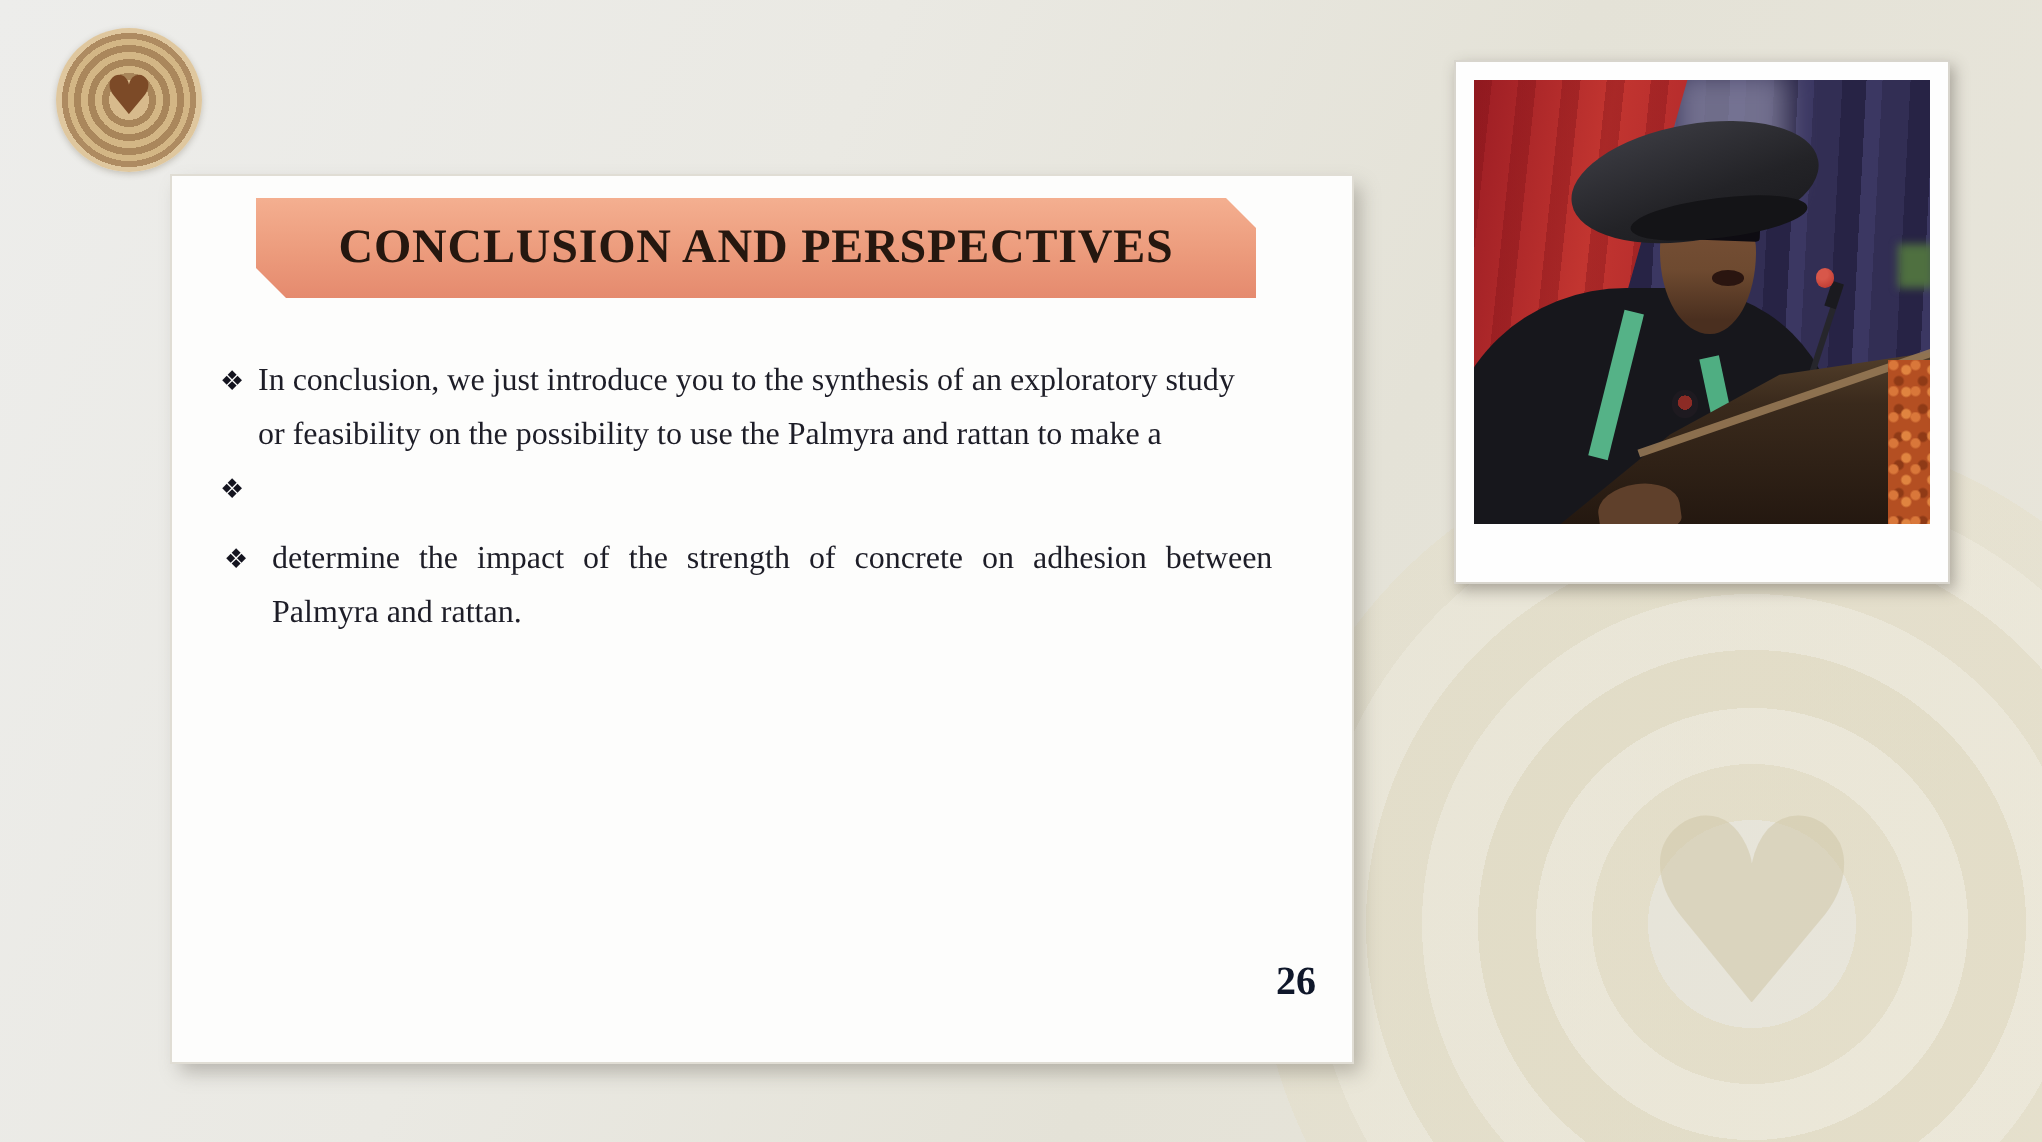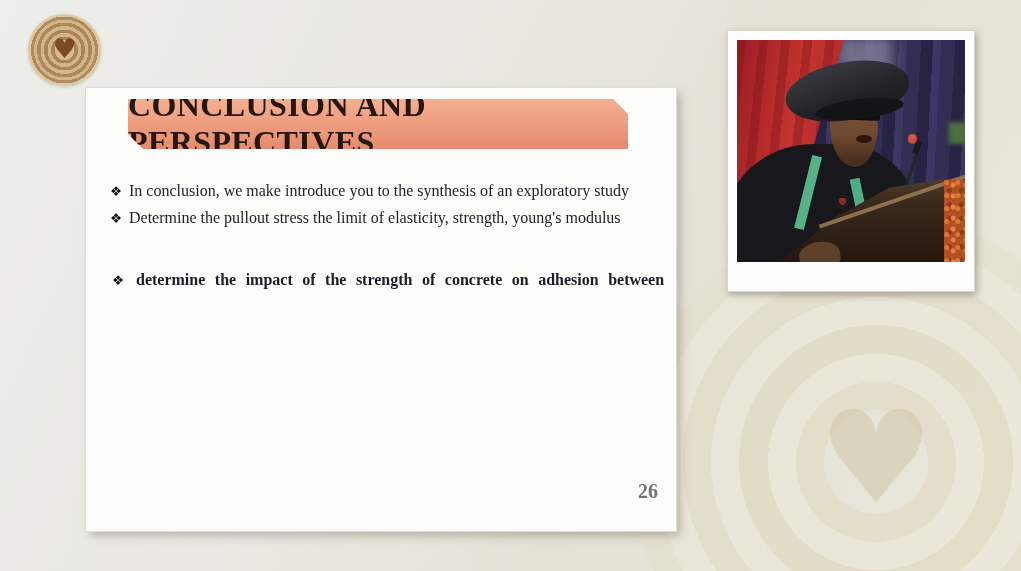--- a/index.html
+++ b/index.html
@@ -47,37 +47,37 @@
     box-shadow:0 0 0 1px #e0ddd4,4px 5px 9px rgba(105,100,90,.40);
     overflow:hidden;
   }
   .banner{
     position:absolute;left:42px;top:11px;width:500px;height:50px;
     background:linear-gradient(180deg,#f4af90 0%,#ec9b7c 55%,#e58a6e 100%);
     clip-path:polygon(0 0,calc(100% - 15px) 0,100% 15px,100% 100%,15px 100%,0 calc(100% - 15px));
     display:flex;align-items:center;justify-content:center;
   }
   .banner-title{
-    font-weight:700;font-size:32px;letter-spacing:.4px;color:#25170f;
+    font-weight:700;font-size:24px;letter-spacing:.4px;color:#25170f;
   }
   .slide-body{
     position:absolute;left:26px;top:89px;width:556px;
     font-size:16px;line-height:27px;color:#1d1d27;
   }
   .bullet{position:relative;padding-left:17px;}
   .bullet .marker{
     position:absolute;left:-2px;top:1px;font-family:"DejaVu Sans",sans-serif;
     font-size:13.5px;color:#14141f;
   }
   .bullet .line{white-space:nowrap;}
   .bullet-3{margin-top:35px;padding-left:24px;}
   .bullet-3 .marker{left:0;}
-  .jline{word-spacing:5.5px;font-weight:bold;}
+  .jline{word-spacing:5.5px;}
   .page-num{
-    position:absolute;right:18px;bottom:28px;font-weight:700;font-size:20px;color:#737373;
+    position:absolute;right:18px;bottom:28px;font-weight:700;font-size:20px;color:#0f172a;
   }
   
   .polaroid{
     position:absolute;left:727px;top:30px;width:248px;height:262px;box-sizing:border-box;
     background:#fefefe;border:1px solid #d8d5cd;padding:9px 9px 29px 9px;
     box-shadow:2px 3px 7px rgba(90,85,75,.45);
   }
   .photo{position:relative;width:100%;height:100%;overflow:hidden;background:#332f55;}
   .photo *{position:absolute;}
   .navy-folds{
@@ -154,31 +154,32 @@
 
   <div class="slide">
     <div class="banner">
       <span class="banner-title">CONCLUSION AND PERSPECTIVES</span>
     </div>
 
     <div class="slide-body">
 
       <div class="bullet bullet-1">
         <span class="marker">❖</span>
-        <div class="line">In conclusion, we make introduce you to the synthesis of an exploratory study</div>
+        <div class="line">In conclusion, we just introduce you to the synthesis of an exploratory study</div>
+        <div class="line">or feasibility on the possibility to use the Palmyra and rattan to make a</div>
       </div>
 
       <div class="bullet bullet-2">
         <span class="marker">❖</span>
-        <div class="line">Determine the pullout stress the limit of elasticity, strength, young's modulus</div>
       </div>
 
       <div class="bullet bullet-3">
         <span class="marker">❖</span>
         <div class="line jline">determine the impact of the strength of concrete on adhesion between</div>
+        <div class="line">Palmyra and rattan.</div>
       </div>
 
     </div>
 
     <div class="page-num">26</div>
   </div>
 
   <div class="polaroid">
     <div class="photo">
       <div class="navy-folds"></div>

